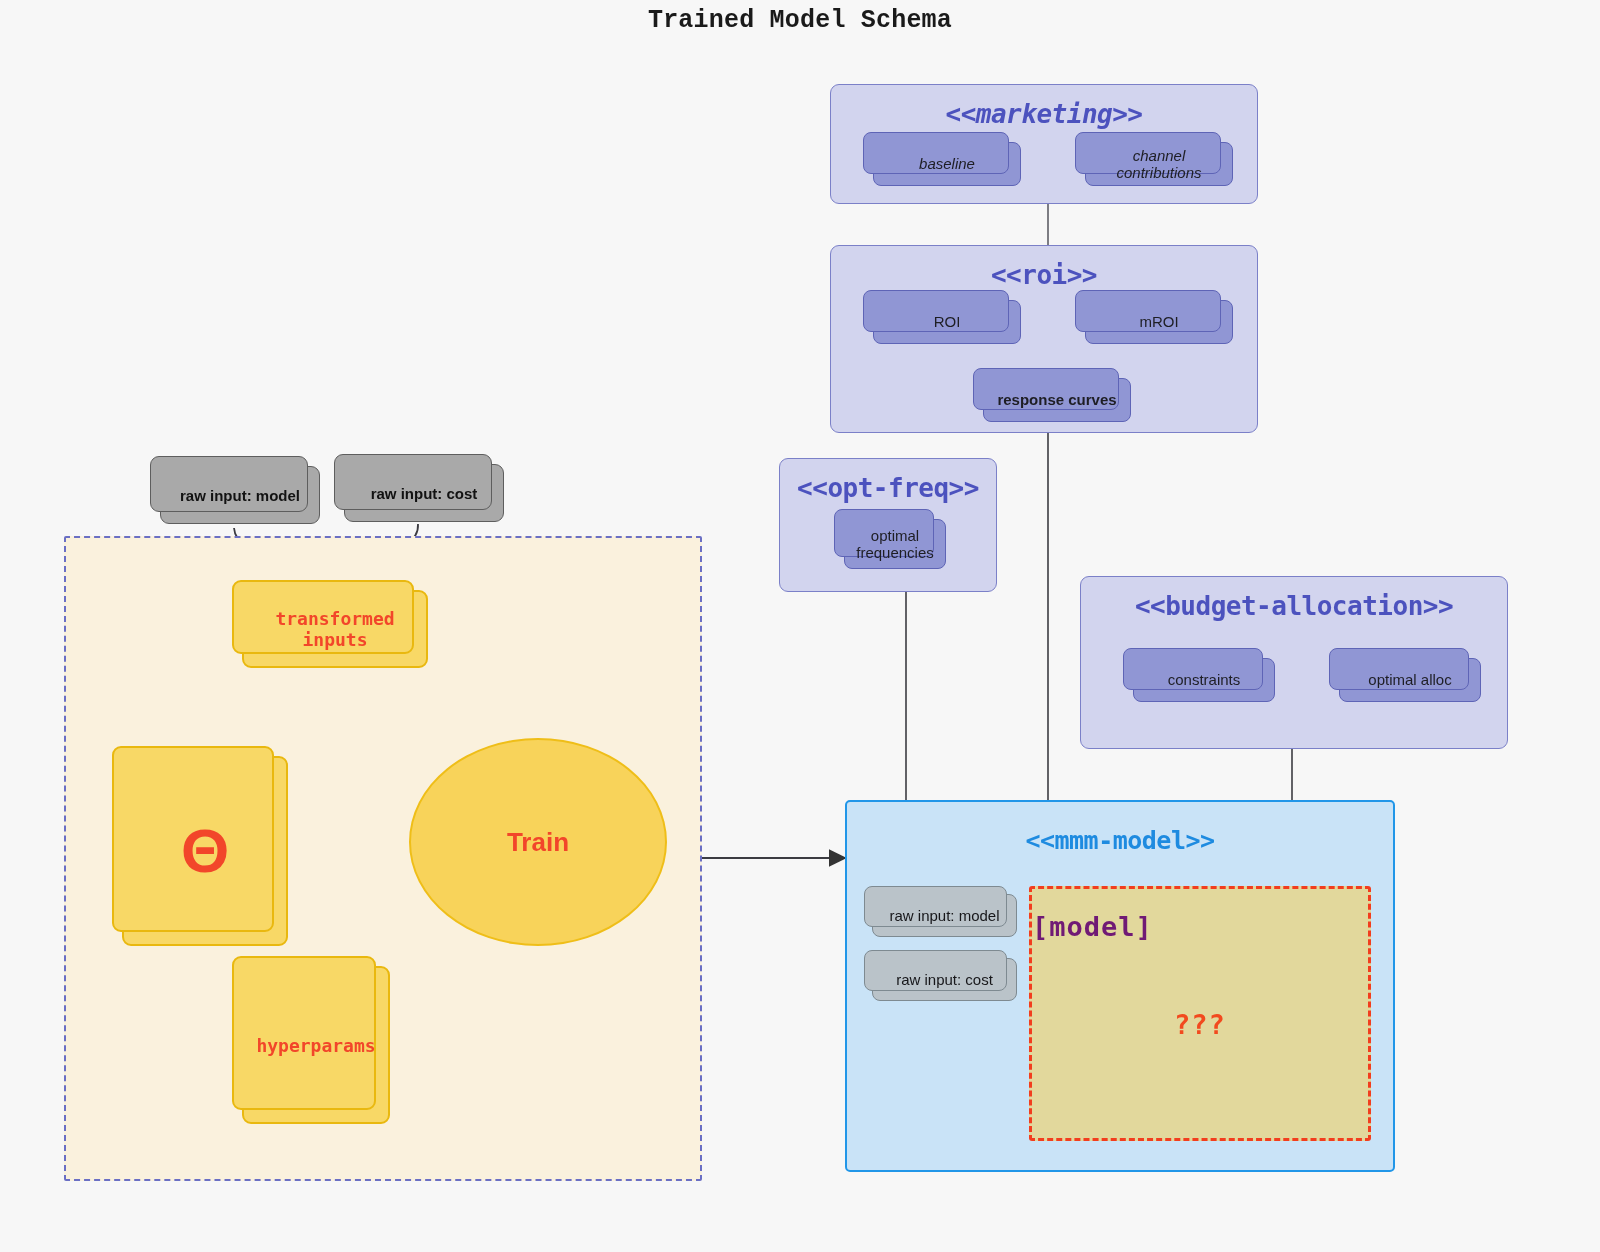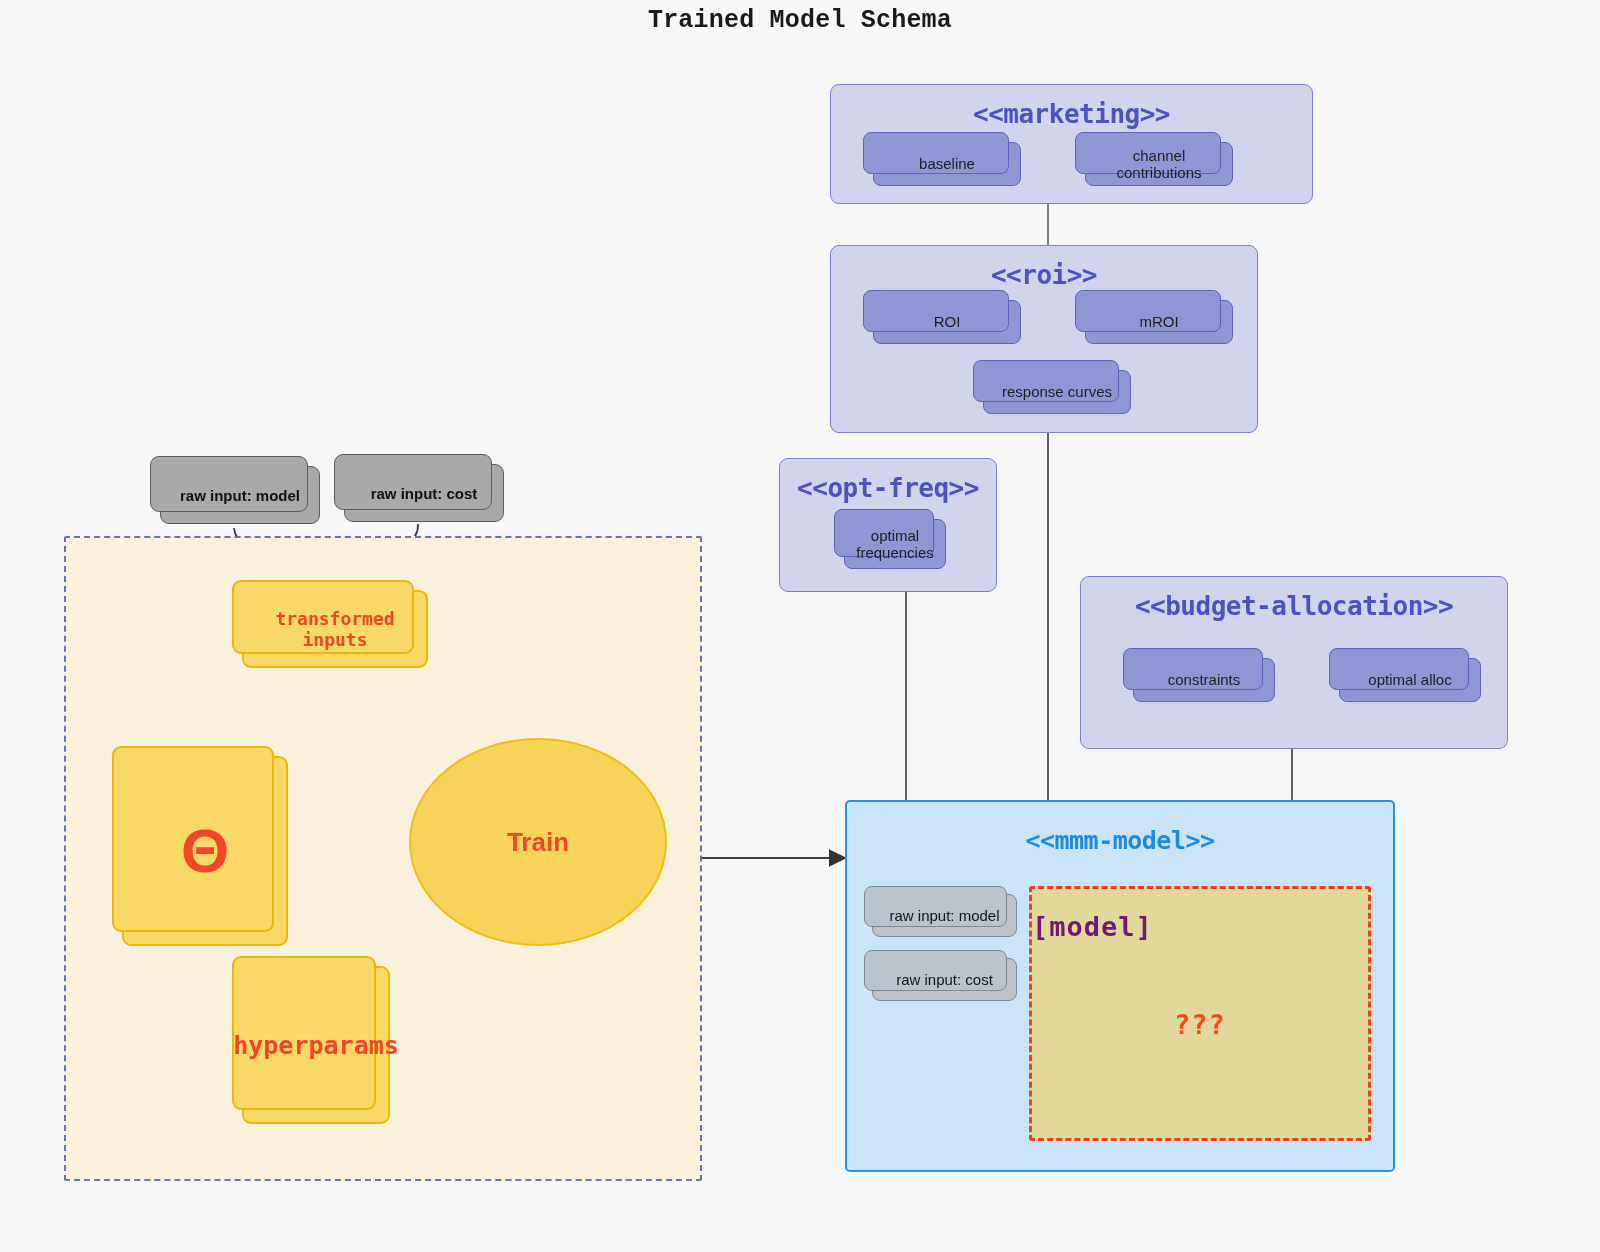--- a/index.html
+++ b/index.html
@@ -100,21 +100,21 @@
     position:absolute;box-sizing:border-box;
     background:#F8D866;border:2px solid #E9B80F;border-radius:9px;
     display:flex;align-items:center;justify-content:center;text-align:center;
     z-index:2;
   }
   .ynode::before{
     content:"";position:absolute;left:-12px;top:-12px;width:100%;height:100%;
     background:#F8D866;border:2px solid #E9B80F;border-radius:9px;
     box-sizing:border-box;z-index:-1;
   }
-  .mono-txt{font-family:"DejaVu Sans Mono", monospace;font-size:25px;font-weight:bold;color:#F2462A;}
+  .mono-txt{font-family:"DejaVu Sans Mono", monospace;font-size:18px;font-weight:bold;color:#F2462A;}
   .theta-txt{font-size:62px;font-weight:bold;color:#F2462A;line-height:1;}
   .train{
     position:absolute;box-sizing:border-box;
     background:#F8D35A;border:2px solid #EFBE18;border-radius:50%;
     display:flex;align-items:center;justify-content:center;
     font-size:26px;font-weight:bold;color:#F2462A;z-index:3;
   }
 </style>
 </head>
 <body>
@@ -158,31 +158,31 @@
 
     <path d="M424,628 C500,640 532,680 534,735" fill="none" stroke="#F2462A" stroke-width="3" marker-end="url(#arrRed)"></path>
 
     <line x1="285" y1="847" x2="400" y2="847" stroke="#F2462A" stroke-width="3" marker-end="url(#arrRed)"></line>
 
     <path d="M382,1037 C452,1037 520,1010 534,955" fill="none" stroke="#F2462A" stroke-width="3" marker-end="url(#arrRed)"></path>
 
     <line x1="702" y1="858" x2="845" y2="858" stroke="#3B3B41" stroke-width="1.8" marker-end="url(#arrDark)"></line>
   </svg>
 
-  <div class="pkg" style="left:830px;top:84px;width:483px;height:120px;">
+  <div class="pkg" style="left:830px;top:84px;width:428px;height:120px;font-style:italic;">
     <div class="pkg-title">&lt;&lt;marketing&gt;&gt;</div>
     <div class="node" style="left:42px;top:57px;width:148px;height:44px;">baseline</div>
     <div class="node" style="left:254px;top:57px;width:148px;height:44px;">channel contributions</div>
   </div>
 
   <div class="pkg" style="left:830px;top:245px;width:428px;height:188px;">
     <div class="pkg-title">&lt;&lt;roi&gt;&gt;</div>
     <div class="node" style="left:42px;top:54px;width:148px;height:44px;">ROI</div>
     <div class="node" style="left:254px;top:54px;width:148px;height:44px;">mROI</div>
-    <div class="node" style="left:152px;top:124px;width:148px;height:44px;">response curves</div>
+    <div class="node" style="left:152px;top:132px;width:148px;height:44px;font-weight:bold;">response curves</div>
   </div>
 
   <div class="pkg" style="left:779px;top:458px;width:218px;height:134px;">
     <div class="pkg-title">&lt;&lt;opt-freq&gt;&gt;</div>
     <div class="node" style="left:64px;top:60px;width:102px;height:50px;">optimal frequencies</div>
   </div>
 
   <div class="pkg" style="left:1080px;top:576px;width:428px;height:173px;">
     <div class="pkg-title">&lt;&lt;budget-allocation&gt;&gt;</div>
     <div class="node" style="left:52px;top:81px;width:142px;height:44px;">constraints</div>

